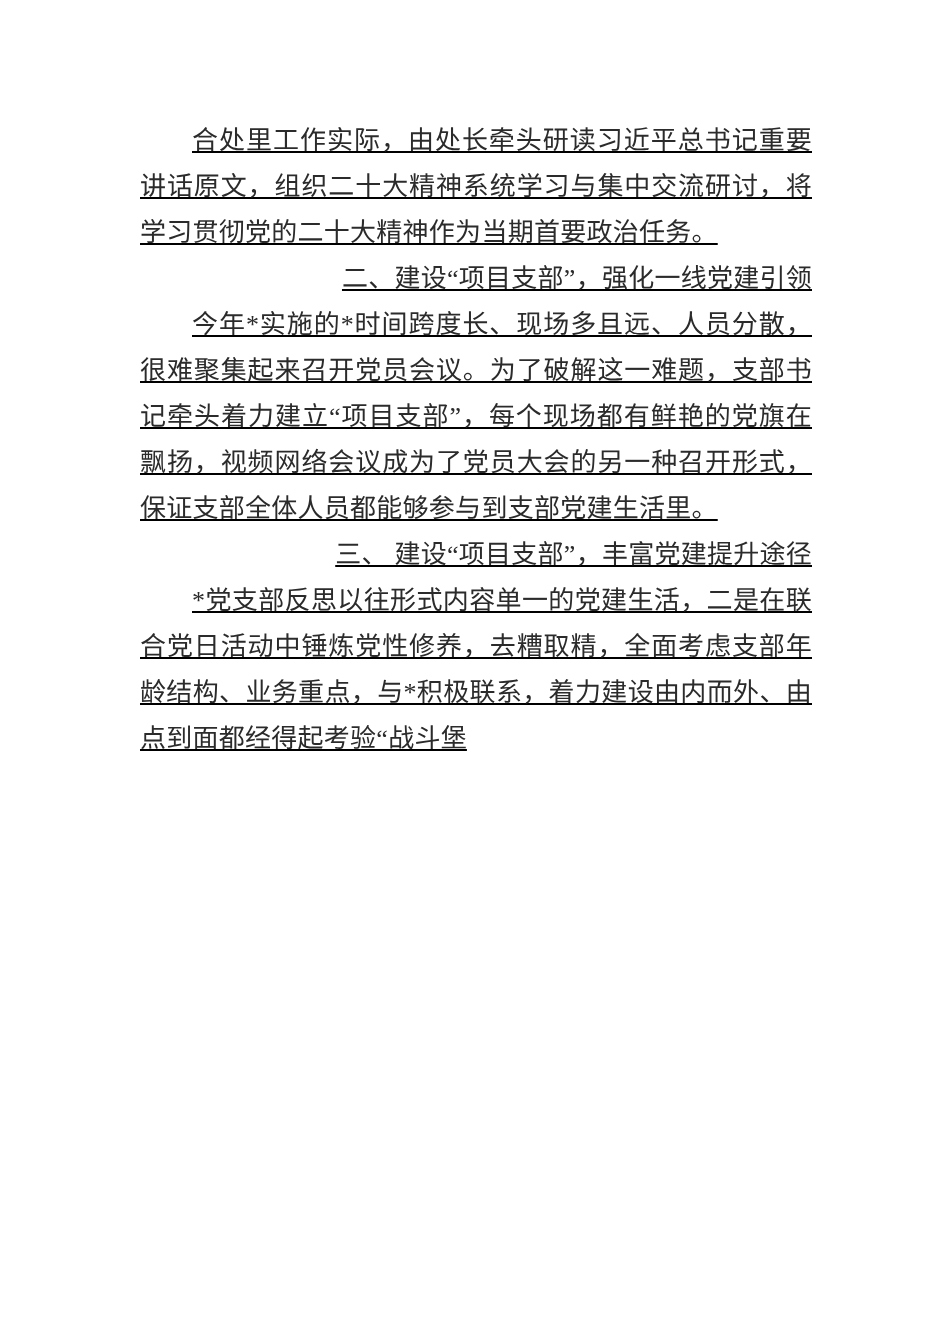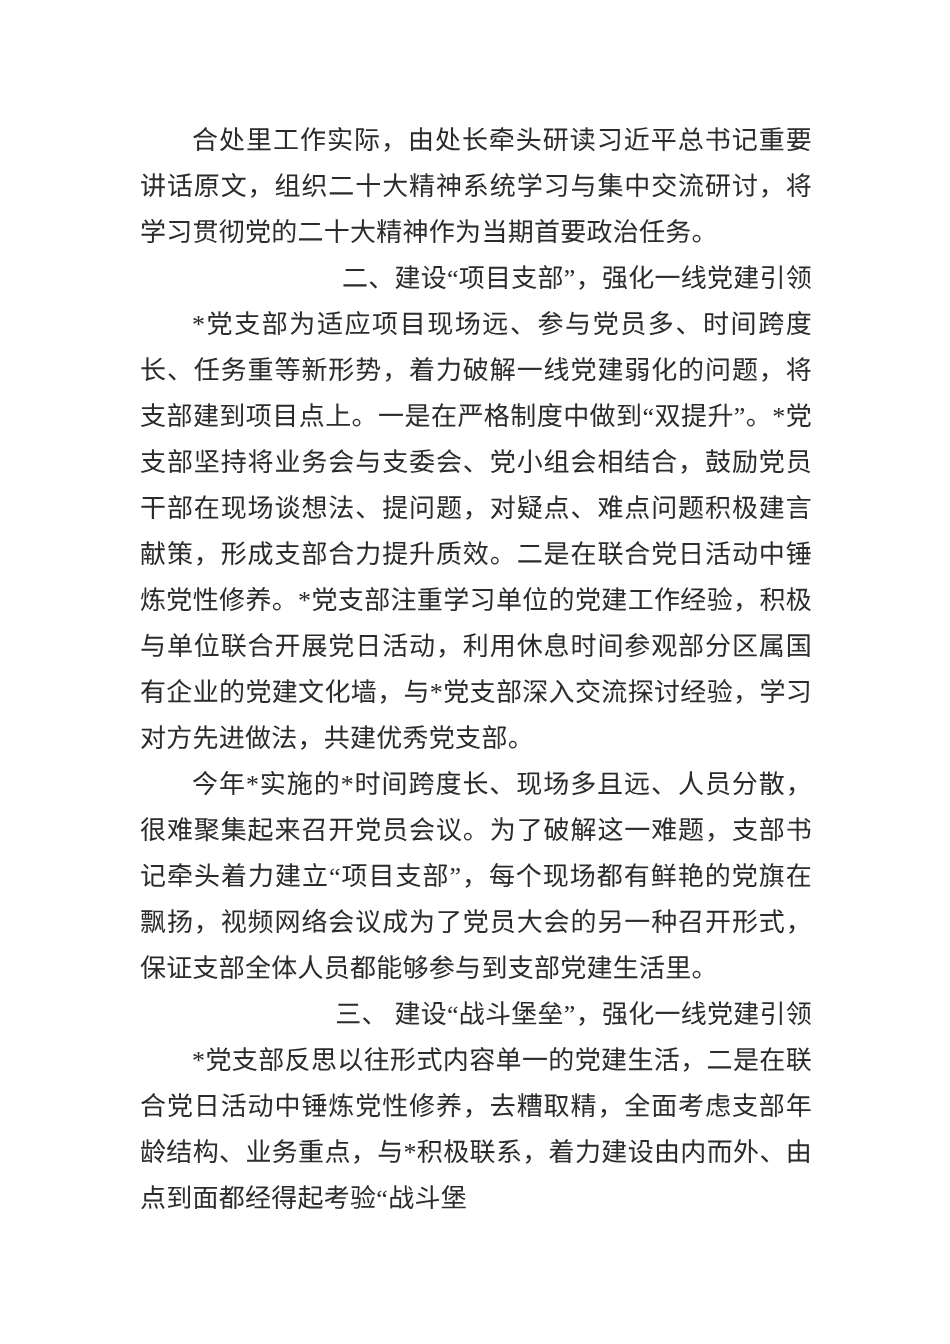--- a/index.html
+++ b/index.html
@@ -17,20 +17,21 @@
     background: #ffffff;
     overflow: hidden;
     box-sizing: border-box;
   }
 
   .text-column {
     position: absolute;
     left: 140px;
     top: 118px;
     width: 672px;
+    text-decoration: underline;
   }
 
   
   .para {
     font-family: "Liberation Serif", "DejaVu Serif", serif;
     font-size: 26px;
     line-height: 46px;
     color: #2b2b2b;
     text-align: justify;
     text-justify: inter-character;
@@ -60,18 +61,17 @@
     text-align: justify;
   }
 </style>
 </head>
 <body>
 
 <div class="page">
   <div class="text-column" id="text-column">
       <p class="para">合处里工作实际，由处长牵头研读习近平总书记重要讲话原文，组织二十大精神系统学习与集中交流研讨，将学习贯彻党的二十大精神作为当期首要政治任务。</p>
       <p class="heading">二、建设“项目支部”，强化一线党建引领</p>
-      <p class="para">*党支部为适应项目现场远、参与党员多、时间跨度长、任务重等新形势，着力破解一线党建弱化的问题，将支部建到项目点上。一是在严格制度中做到“双提升”。*党支部坚持将业务会与支委会、党小组会相结合，鼓励党员干部在现场谈想法、提问题，对疑点、难点问题积极建言献策，形成支部合力提升质效。二是在联合党日活动中锤炼党性修养。*党支部注重学习单位的党建工作经验，积极与单位联合开展党日活动，利用休息时间参观部分区属国有企业的党建文化墙，与*党支部深入交流探讨经验，学习对方先进做法，共建优秀党支部。</p>
       <p class="para">今年*实施的*时间跨度长、现场多且远、人员分散，很难聚集起来召开党员会议。为了破解这一难题，支部书记牵头着力建立“项目支部”，每个现场都有鲜艳的党旗在飘扬，视频网络会议成为了党员大会的另一种召开形式，保证支部全体人员都能够参与到支部党建生活里。</p>
-      <p class="heading">三、 建设“战斗堡垒”，强化一线党建引领</p>
+      <p class="heading">三、 建设“项目支部”，丰富党建提升途径</p>
       <p class="para truncated">*党支部反思以往形式内容单一的党建生活，二是在联合党日活动中锤炼党性修养，去糟取精，全面考虑支部年龄结构、业务重点，与*积极联系，着力建设由内而外、由点到面都经得起考验“战斗堡</p>
     </div>
 </div>
 
 </body></html>

